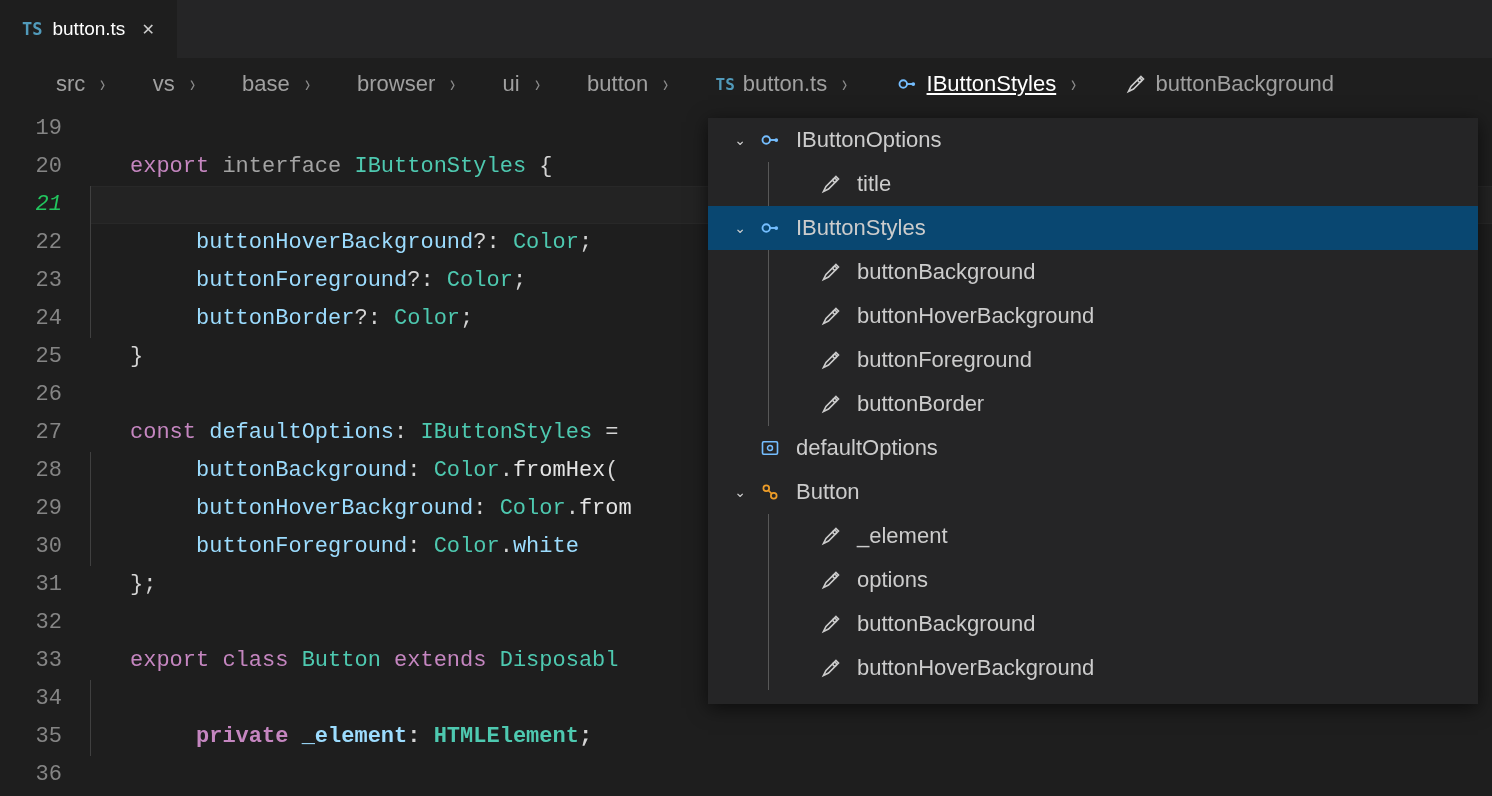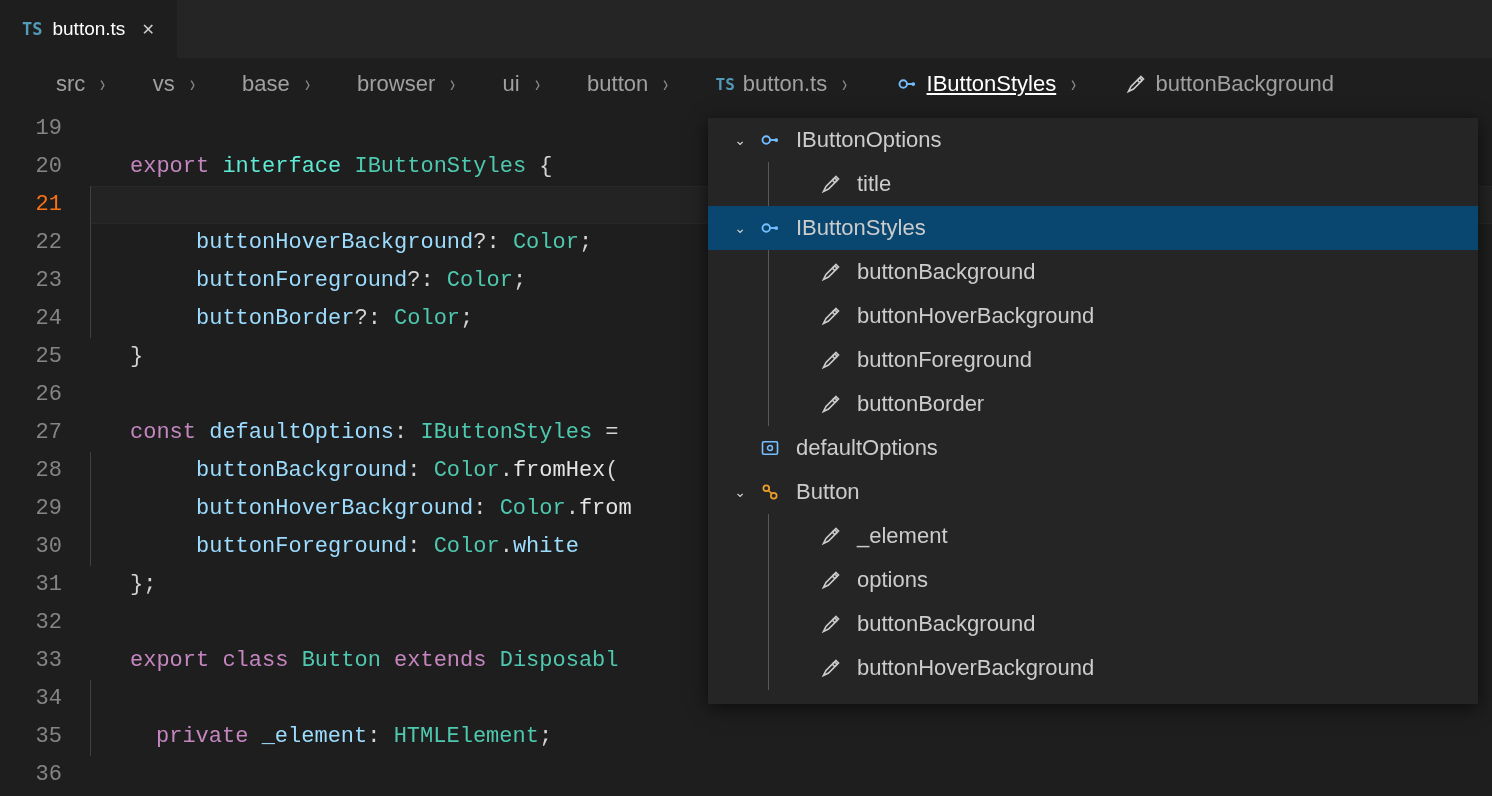--- a/index.html
+++ b/index.html
@@ -72,21 +72,21 @@
     line-height: 38px;
   }
   .gutter {
     width: 90px;
     text-align: right;
     padding-right: 28px;
     color: #858585;
     user-select: none;
   }
   .gutter .ln { height: 38px; text-align: right; }
-  .gutter .ln.current { color: #f97316; }
+  .gutter .ln.current { color: #22c55e; font-style: italic; }
   .code {
     flex: 1;
     position: relative;
   }
   .code .line { height: 38px; white-space: pre; position: relative; }
   .code .line .indent-guide {
     position: absolute;
     left: 0;
     top: 0;
     bottom: 0;
@@ -99,21 +99,21 @@
     height: 38px;
     background: rgba(255,255,255,0.025);
     border-top: 1px solid #282828;
     border-bottom: 1px solid #282828;
     z-index: 0;
   }
   .code .line span { position: relative; z-index: 1; }
 
   
   .k-export, .k-const, .k-class, .k-extends, .k-private { color: #c586c0; }
-  .k-interface { color: #5eead4; }
+  .k-interface { color: #a3a3a3; }
   .type { color: #4ec9b0; }
   .prop { color: #9cdcfe; }
   .punct { color: #d4d4d4; }
   .method { color: #e5e5e5; }
 
   
   .outline {
     position: absolute;
     top: 118px;
     left: 708px;
@@ -233,21 +233,21 @@
       <div class="line" style="padding-left: 40px;"><span><span class="punct">}</span></span></div>
       <div class="line" style="padding-left: 40px;"><span></span></div>
       <div class="line" style="padding-left: 40px;"><span><span class="k-const">const </span><span class="prop">defaultOptions</span><span class="punct">: </span><span class="type">IButtonStyles </span><span class="punct">=</span></span></div>
       <div class="line" style="padding-left: 40px;"><span class="indent-guide" style="left: 0px;"></span><span>     <span class="prop">buttonBackground</span><span class="punct">: </span><span class="type">Color</span><span class="punct">.</span><span class="method">fromHex</span><span class="punct">(</span></span></div>
       <div class="line" style="padding-left: 40px;"><span class="indent-guide" style="left: 0px;"></span><span>     <span class="prop">buttonHoverBackground</span><span class="punct">: </span><span class="type">Color</span><span class="punct">.</span><span class="method">from</span></span></div>
       <div class="line" style="padding-left: 40px;"><span class="indent-guide" style="left: 0px;"></span><span>     <span class="prop">buttonForeground</span><span class="punct">: </span><span class="type">Color</span><span class="punct">.</span><span class="prop">white</span></span></div>
       <div class="line" style="padding-left: 40px;"><span><span class="punct">};</span></span></div>
       <div class="line" style="padding-left: 40px;"><span></span></div>
       <div class="line" style="padding-left: 40px;"><span><span class="k-export">export </span><span class="k-class">class </span><span class="type">Button </span><span class="k-extends">extends </span><span class="type">Disposabl</span></span></div>
       <div class="line" style="padding-left: 40px;"><span class="indent-guide" style="left: 0px;"></span><span>     </span></div>
-      <div class="line" style=""><span class="indent-guide" style="left: 0px;"></span><span>     <span class="k-private">private </span><span class="prop">_element</span><span class="punct">: </span><span class="type">HTMLElement</span><span class="punct">;</span></span></div>
+      <div class="line" style="padding-left: 40px; font-weight: bold;"><span class="indent-guide" style="left: 0px;"></span><span>     <span class="k-private">private </span><span class="prop">_element</span><span class="punct">: </span><span class="type">HTMLElement</span><span class="punct">;</span></span></div>
     </div>
 </div>
 
 <div class="outline">
     <div class="outline-item">
       <span class="chev">⌄</span>
       <span class="icon-sym icon-interface">
         <svg width="20" height="20" viewBox="0 0 16 16">
           <circle cx="5" cy="8" r="3" fill="none" stroke="currentColor" stroke-width="1.5"></circle>
           <line x1="8" y1="8" x2="13" y2="8" stroke="currentColor" stroke-width="1.5"></line>

